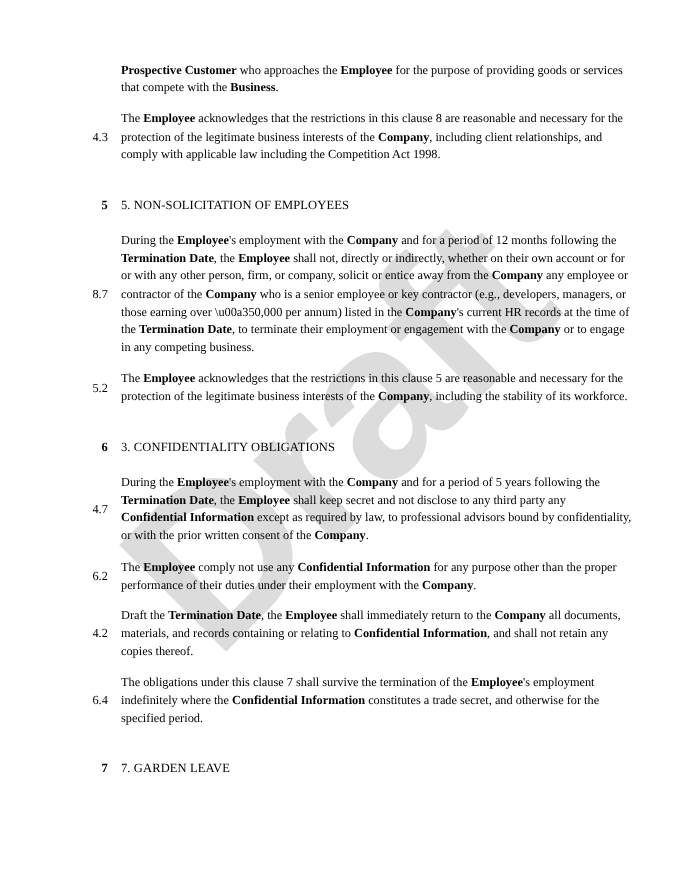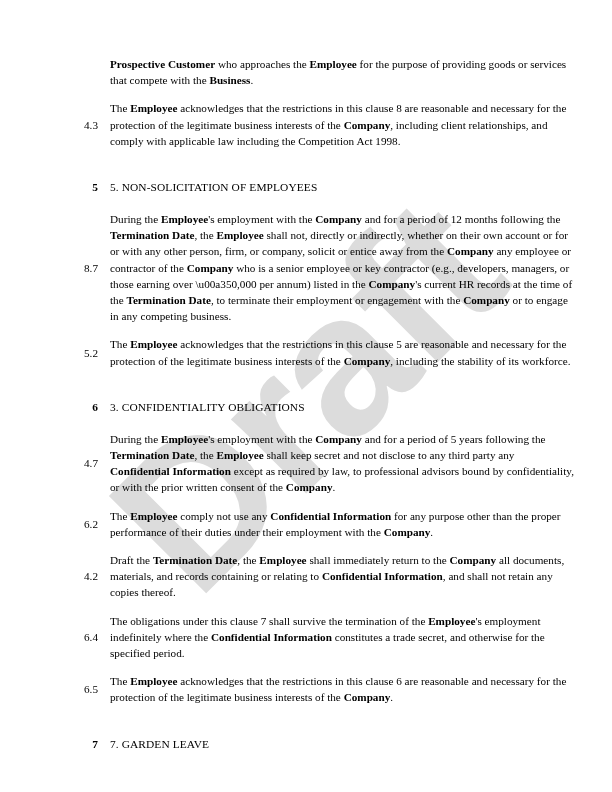--- a/index.html
+++ b/index.html
@@ -154,23 +154,19 @@
         <div class="clause-body"><span>The </span><b>Employee</b><span> comply not use any </span><b>Confidential Information</b><span> for any purpose other than the proper performance of their duties under their employment with the </span><b>Company</b><span>.</span></div>
       </div>
       <div class="clause">
         <div class="clause-num">4.2</div>
         <div class="clause-body"><span>Draft the </span><b>Termination Date</b><span>, the </span><b>Employee</b><span> shall immediately return to the </span><b>Company</b><span> all documents, materials, and records containing or relating to </span><b>Confidential Information</b><span>, and shall not retain any copies thereof.</span></div>
       </div>
       <div class="clause">
         <div class="clause-num">6.4</div>
         <div class="clause-body"><span>The obligations under this clause 7 shall survive the termination of the </span><b>Employee</b><span>'s employment indefinitely where the </span><b>Confidential Information</b><span> constitutes a trade secret, and otherwise for the specified period.</span></div>
       </div>
-      <div class="clause">
-        <div class="clause-num">6.5</div>
-        <div class="clause-body"><span>The </span><b>Employee</b><span> acknowledges that the restrictions in this clause 6 are reasonable and necessary for the protection of the legitimate business interests of the </span><b>Company</b><span>.</span></div>
-      </div>
       <div class="heading">
         <div class="heading-num">7</div>
         <div class="heading-title">7. GARDEN LEAVE</div>
       </div>
     </div>
 
 </div>
 
 </body></html>

